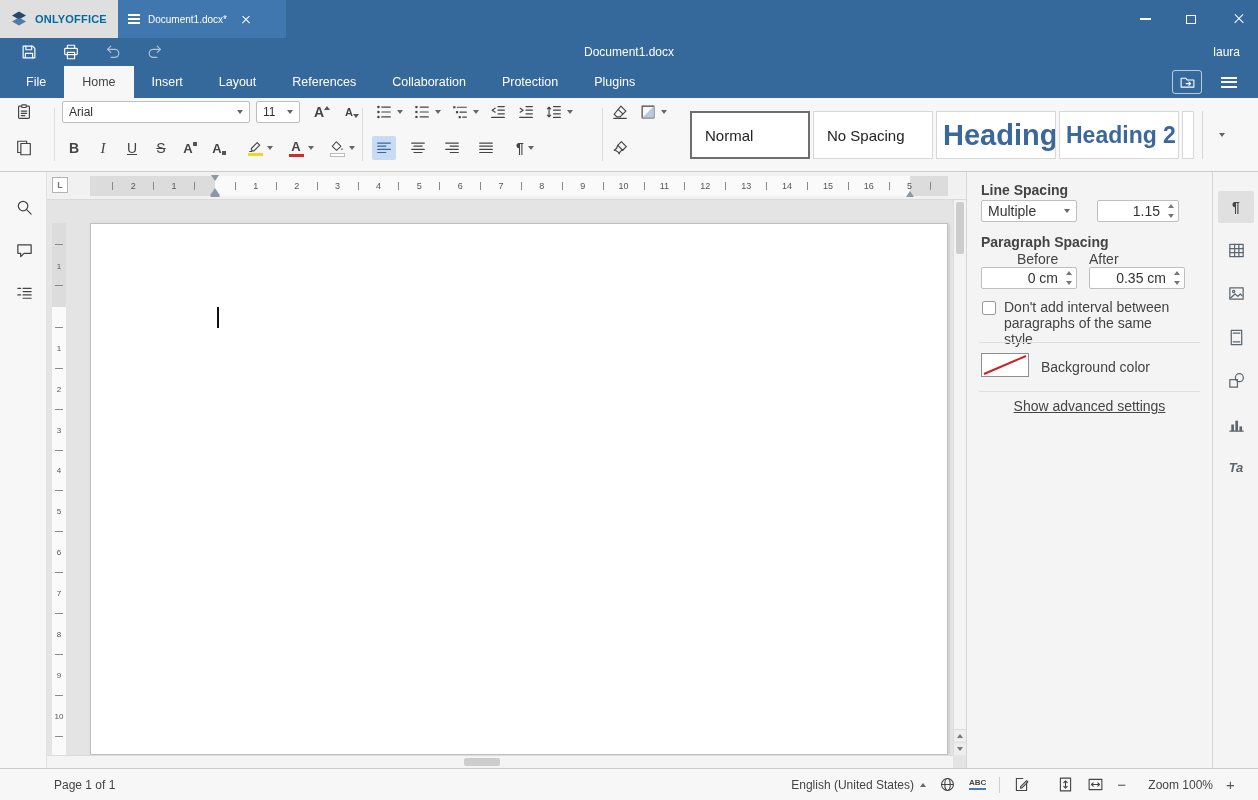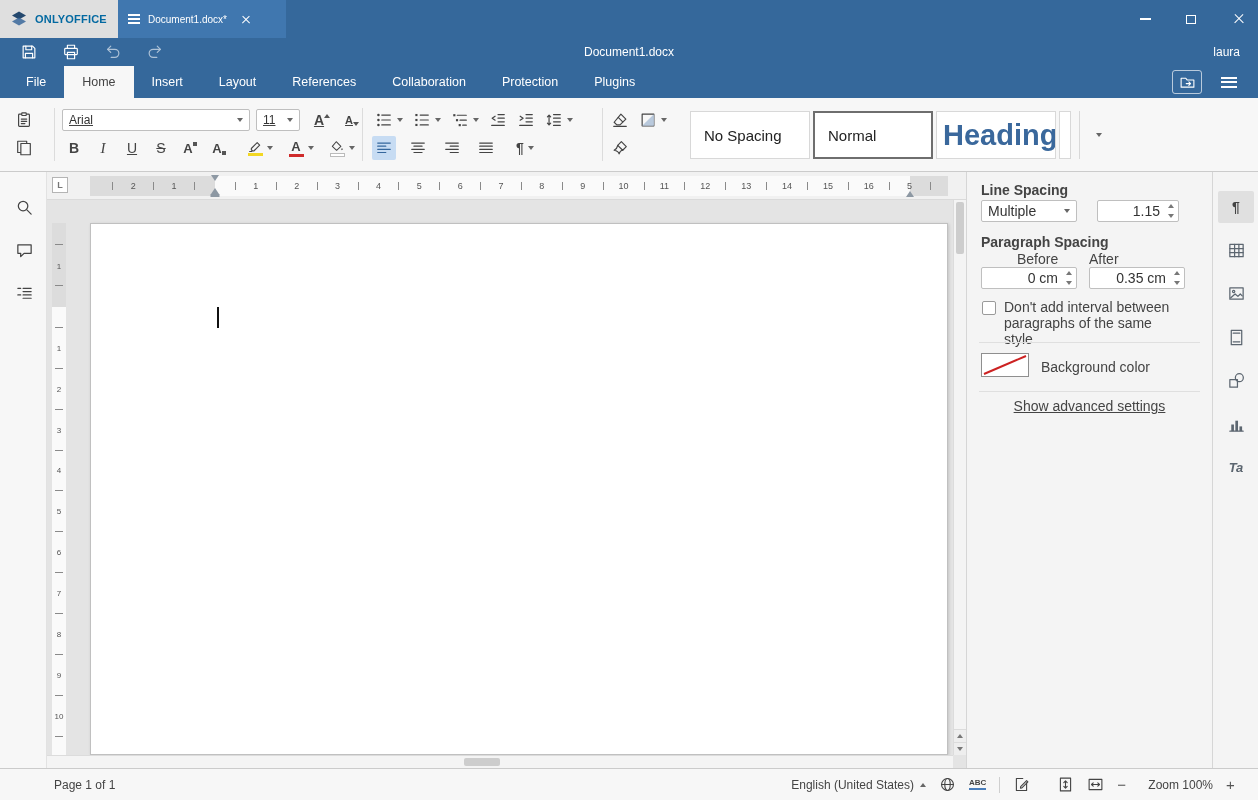--- a/index.html
+++ b/index.html
@@ -38,21 +38,21 @@
   .menu-tab.active{background:#f7f7f7;color:#444;}
   .menu-right{margin-left:auto;display:flex;align-items:center;gap:12px;padding-right:14px;}
   .mb-icon-btn{width:30px;height:24px;border:1px solid rgba(255,255,255,.65);border-radius:3px;display:flex;align-items:center;justify-content:center;}
   .mb-icon-btn.noborder{border:none;}
 
   
   .toolbar{position:absolute;left:0;top:98px;width:100%;height:74px;background:#f7f7f7;border-bottom:1px solid #cbcbcb;}
   .tb-sep{position:absolute;top:10px;bottom:10px;width:1px;background:#dcdcdc;}
   .grp{position:absolute;top:0;height:74px;}
   .row{position:absolute;display:flex;align-items:center;}
-  .row1{top:10px;text-decoration:underline;} .row2{top:38px;}
+  .row1{top:2px;} .row2{top:38px;}
   .tb-btn{display:flex;align-items:center;justify-content:center;height:24px;min-width:24px;border-radius:2px;color:#444;flex:none;}
   .tb-btn.active{background:#c7dcf3;}
   .tb-btn.active .ic{stroke:#35679d;}
   .chev{display:inline-block;width:0;height:0;border-left:3.5px solid transparent;border-right:3.5px solid transparent;border-top:4px solid #666;margin-left:4px;flex:none;}
   .combo{height:22px;background:#fff;border:1px solid #bfbfbf;border-radius:2px;display:flex;align-items:center;padding:0 6px;font-size:12px;color:#333;}
   .combo .chev{margin-left:auto;}
   .g-bold{font-weight:bold;font-size:14px;}
   .g-italic{font-style:italic;font-family:"Liberation Serif",serif;font-size:15px;}
   .g-underline{text-decoration:underline;font-size:14px;}
   .g-strike{text-decoration:line-through;font-size:14px;}
@@ -445,28 +445,31 @@
         <div class="tb-btn">
           <svg class="ic" width="18" height="18" viewBox="0 0 20 20">
               <path d="M11.5 3 L17 8.5 L13 12.5 L7.5 7 Z"></path>
               <path d="M7.5 7 C7 10 6 11 3.5 12.5 C6 13 8.5 14.5 9 16.5 C10 13.5 11.5 12.5 13 12.5"></path>
             </svg>
         </div>
       </div>
     </div>
 
     <div class="styles-gallery">
+      <div class="style-item selected">
+          <span class="s-normal">Normal</span>
+        </div>
       <div class="style-item">
           <span class="s-normal">No Spacing</span>
         </div>
-      <div class="style-item selected">
-          <span class="s-normal">Normal</span>
-        </div>
       <div class="style-item">
           <span class="s-h1">Heading 1</span>
+        </div>
+      <div class="style-item">
+          <span class="s-h2">Heading 2</span>
         </div>
       <div class="style-item partial"></div>
       <i class="gal-sep"></i>
       <div class="gal-more">
           <i class="chev" style="margin:0;"></i>
         </div>
     </div>
   </div>
 
   <div class="left-rail">

